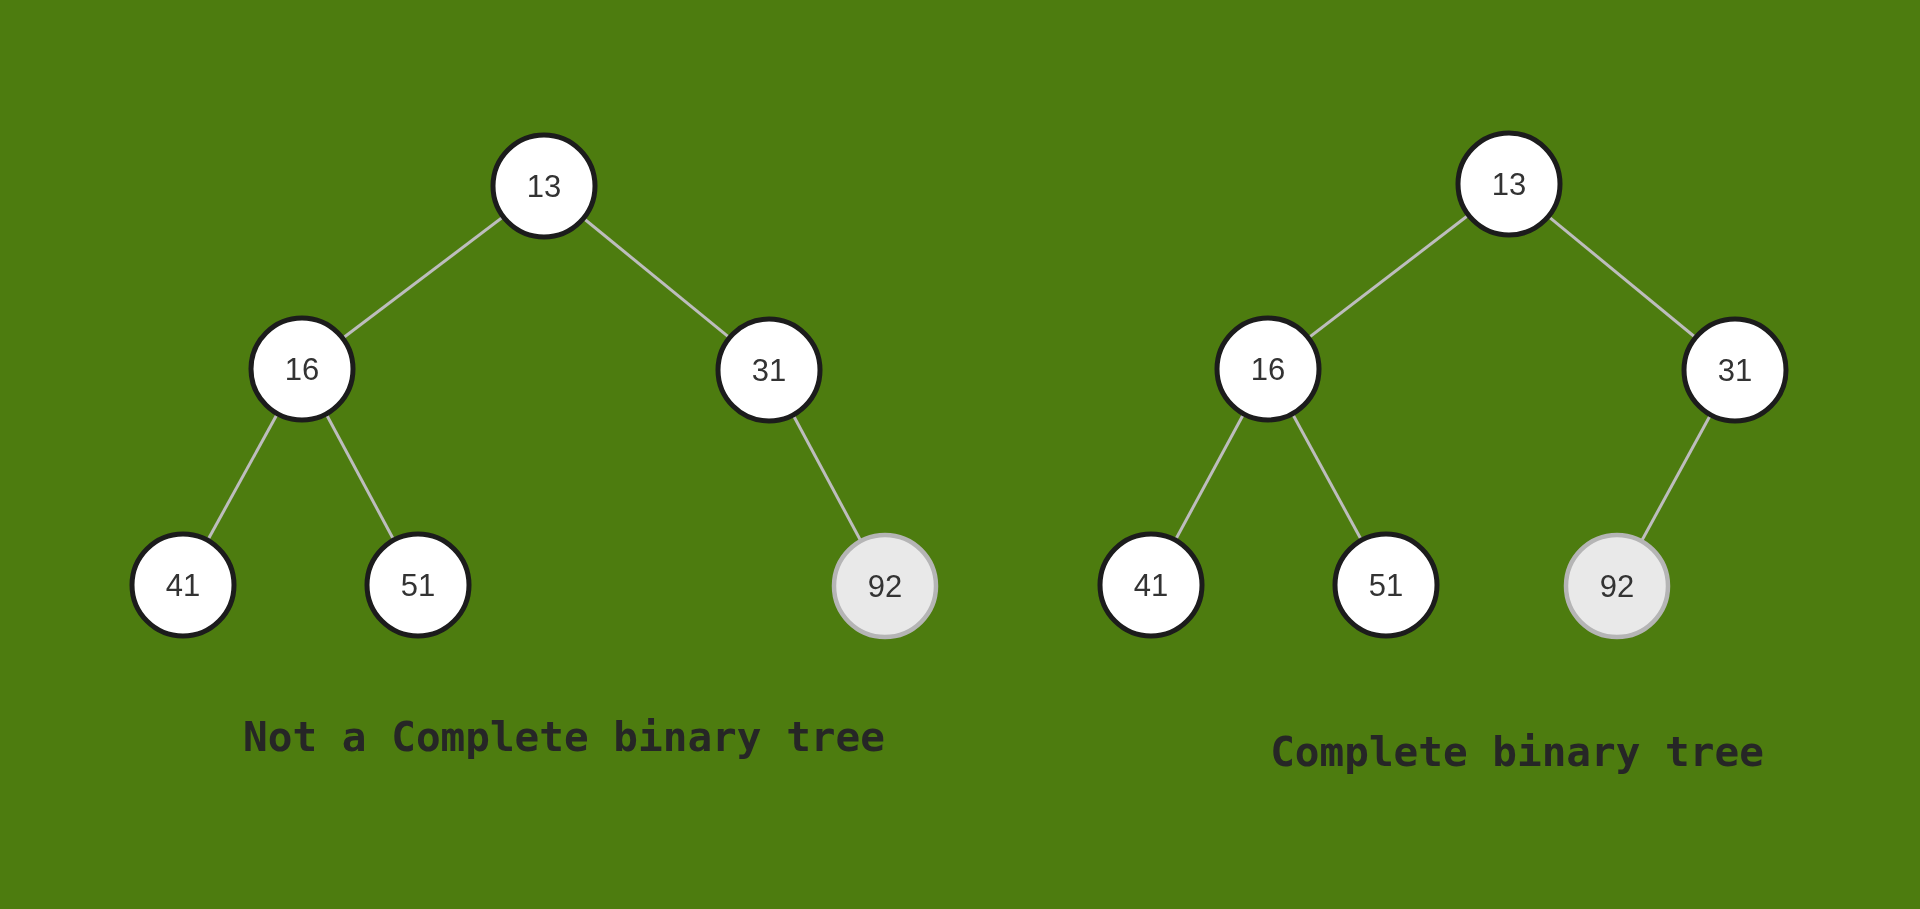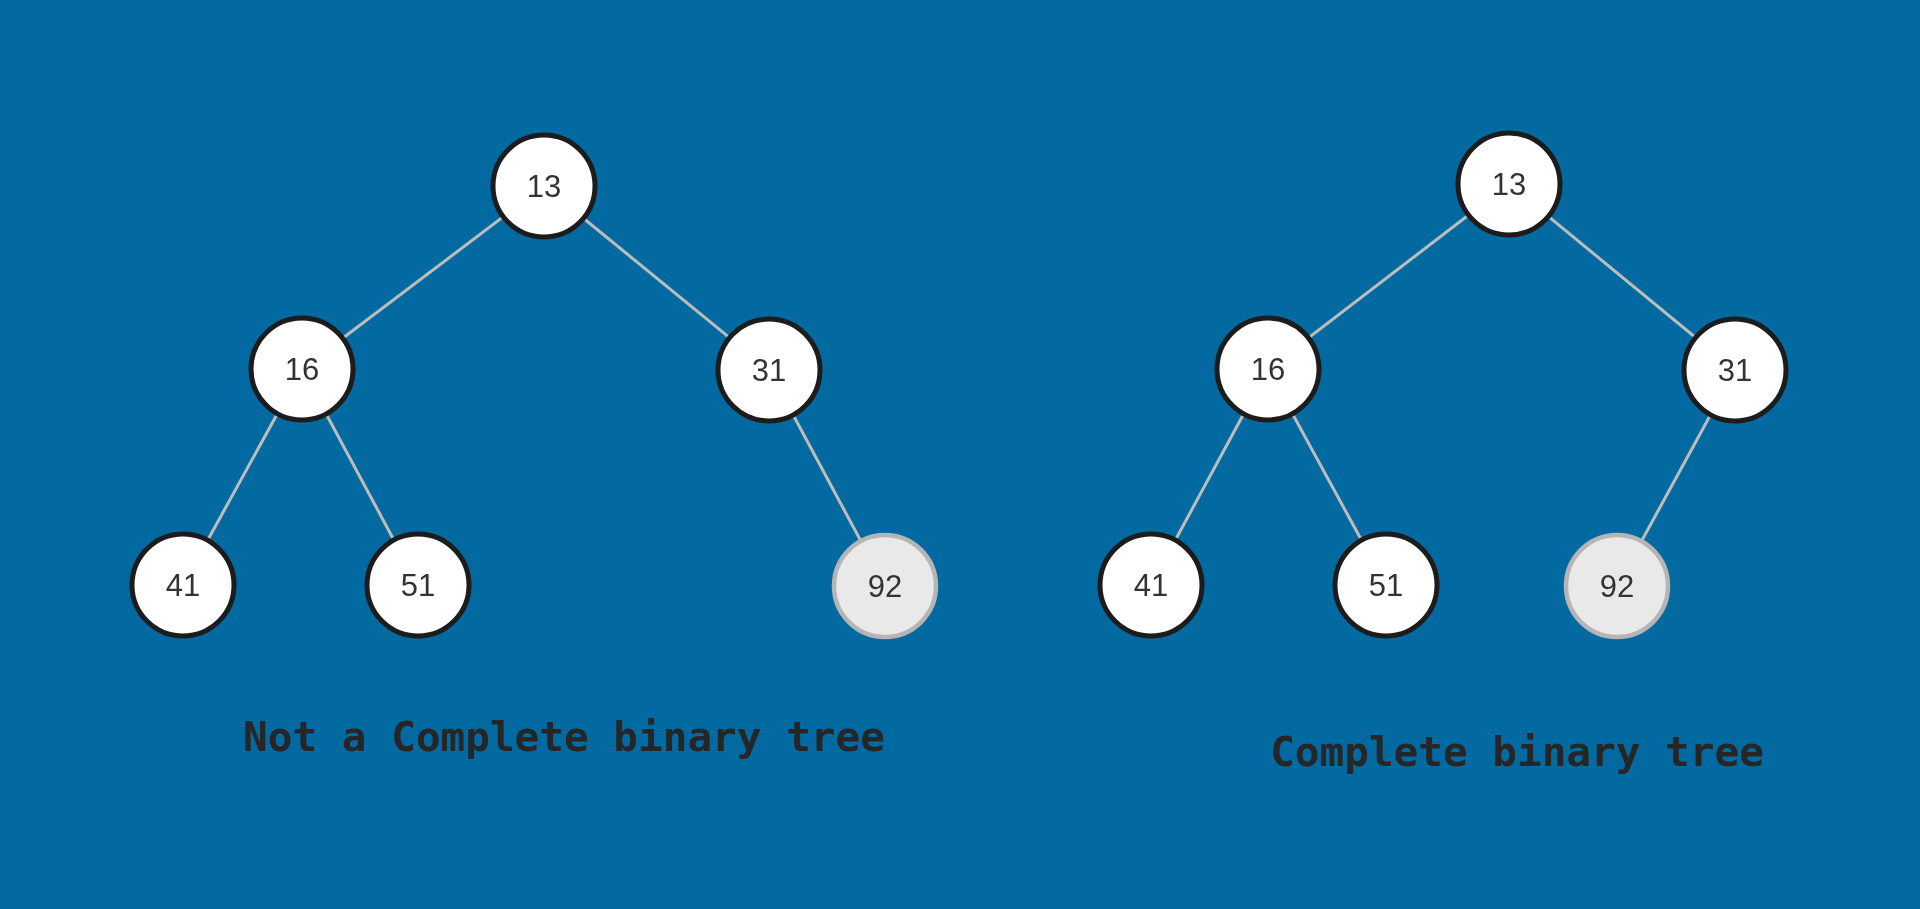--- a/index.html
+++ b/index.html
@@ -4,21 +4,21 @@
 <style>
   html, body {
     margin: 0;
     padding: 0;
     background: #ffffff;
   }
   .stage {
     position: relative;
     width: 1920px;
     height: 909px;
-    background: #0369a1;
+    background: #4d7c0f;
     overflow: hidden;
   }
   svg.diagram {
     position: absolute;
     left: 0;
     top: 0;
     width: 1920px;
     height: 909px;
     display: block;
   }

